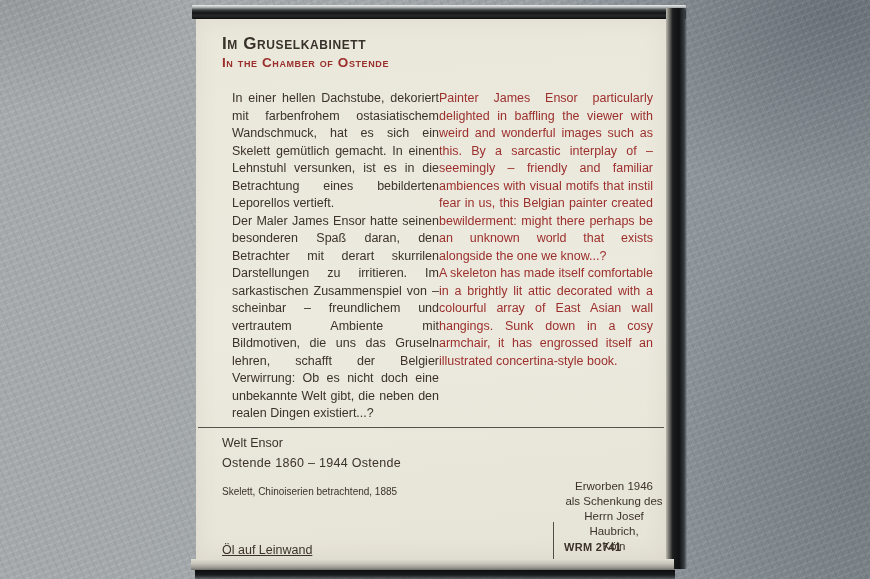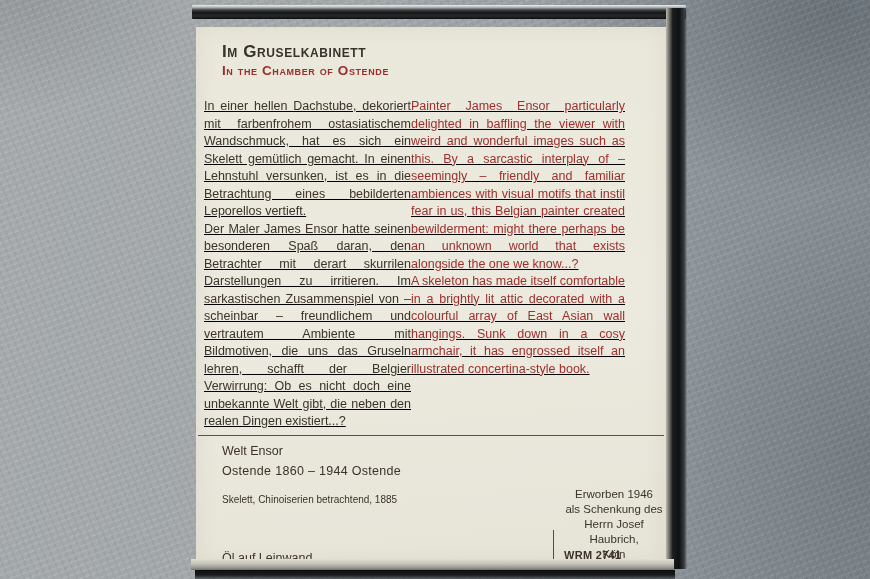--- a/index.html
+++ b/index.html
@@ -28,42 +28,41 @@
   
   .holder-right{
     position:absolute;left:666px;top:8px;width:21px;height:561px;
     background:linear-gradient(90deg,#bcbab1 0%,#77766f 14%,#1b1d1e 32%,#0e1011 62%,#343b40 86%,rgba(120,128,134,.25) 100%);
   }
   
   .card{
     position:absolute;left:196px;top:19px;width:470px;height:540px;
     background:linear-gradient(175deg,#eae7db 0%,#ece9de 55%,#e6e3d7 100%);
     box-shadow:inset 0 0 22px rgba(120,110,85,.10);
-    margin-top:8px;
   }
   .card-bottom-bevel{
     position:absolute;left:191px;top:559px;width:483px;height:11px;
     background:linear-gradient(180deg,#e2dfd4 0%,#c3c1b8 45%,#98978f 80%,#6f6f69 100%);
   }
   .holder-bottom-shadow{
     position:absolute;left:195px;top:570px;width:480px;height:9px;
     background:linear-gradient(180deg,#0d0e0f 0%,#191b1d 55%,rgba(45,50,54,.55) 100%);
     filter:blur(.4px);
   }
   .title-de{
     position:absolute;left:26px;top:15px;margin:0;
     font-size:17px;font-weight:700;font-variant:small-caps;letter-spacing:.6px;
     color:#38322b;
   }
   .title-en{
     position:absolute;left:26px;top:36px;margin:0;
     font-size:13.5px;font-weight:700;font-variant:small-caps;letter-spacing:.6px;
     color:#992e2b;
   }
-  .cols{position:absolute;left:8px;top:71px;width:434px;display:flex;gap:0;text-decoration:underline;}
+  .cols{position:absolute;left:36px;top:71px;width:434px;display:flex;gap:0;}
   .col{text-align:justify;font-size:12.5px;line-height:17.5px;}
   .col p{margin:0;hyphens:auto;}
   .col-de{width:207px;color:#3b332b;}
   .col-en{width:214px;color:#9c2f2c;}
   .rule{position:absolute;left:2px;right:2px;top:408px;height:0;border-top:1px solid #57534c;}
   .artist-name{position:absolute;left:26px;top:417px;font-size:12.5px;color:#3b332b;}
   .artist-dates{position:absolute;left:26px;top:437px;font-size:12.5px;color:#3b332b;letter-spacing:.3px;}
   .work-de{position:absolute;left:26px;top:467px;font-size:10px;color:#3b332b;}
   .work-en{position:absolute;left:26px;top:487px;font-size:12.5px;color:#9c2f2c;}
   .provenance{

